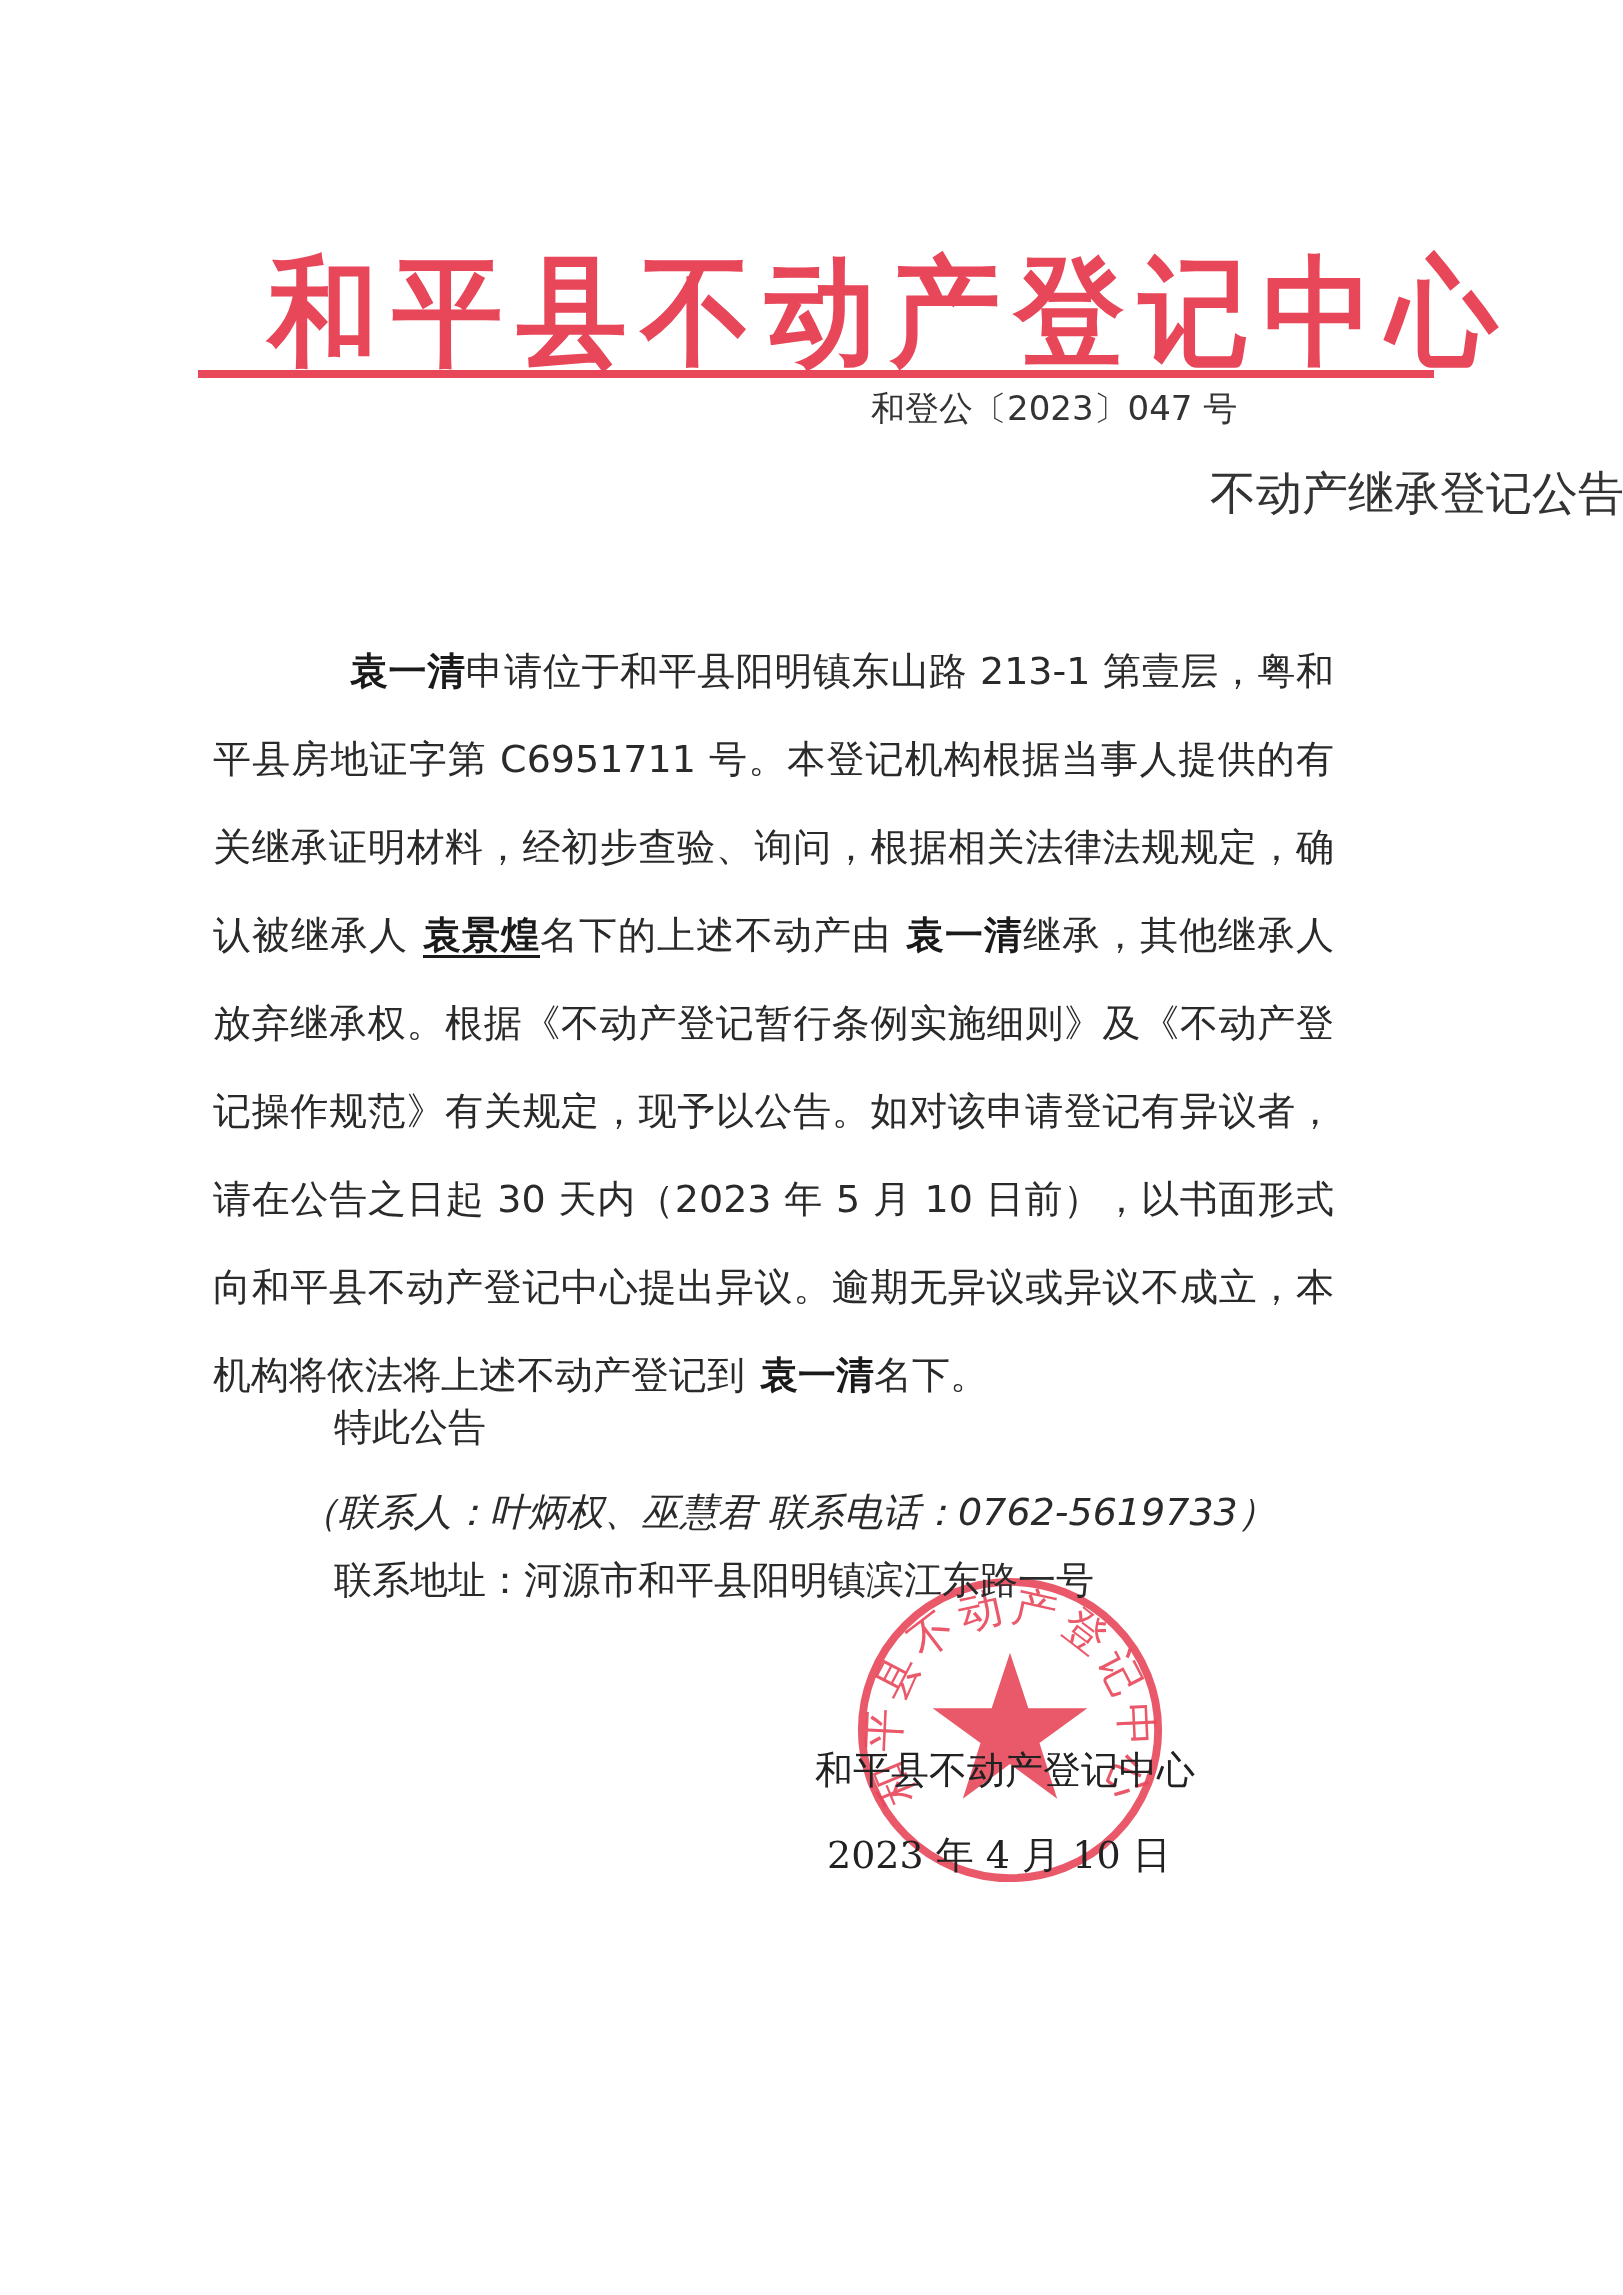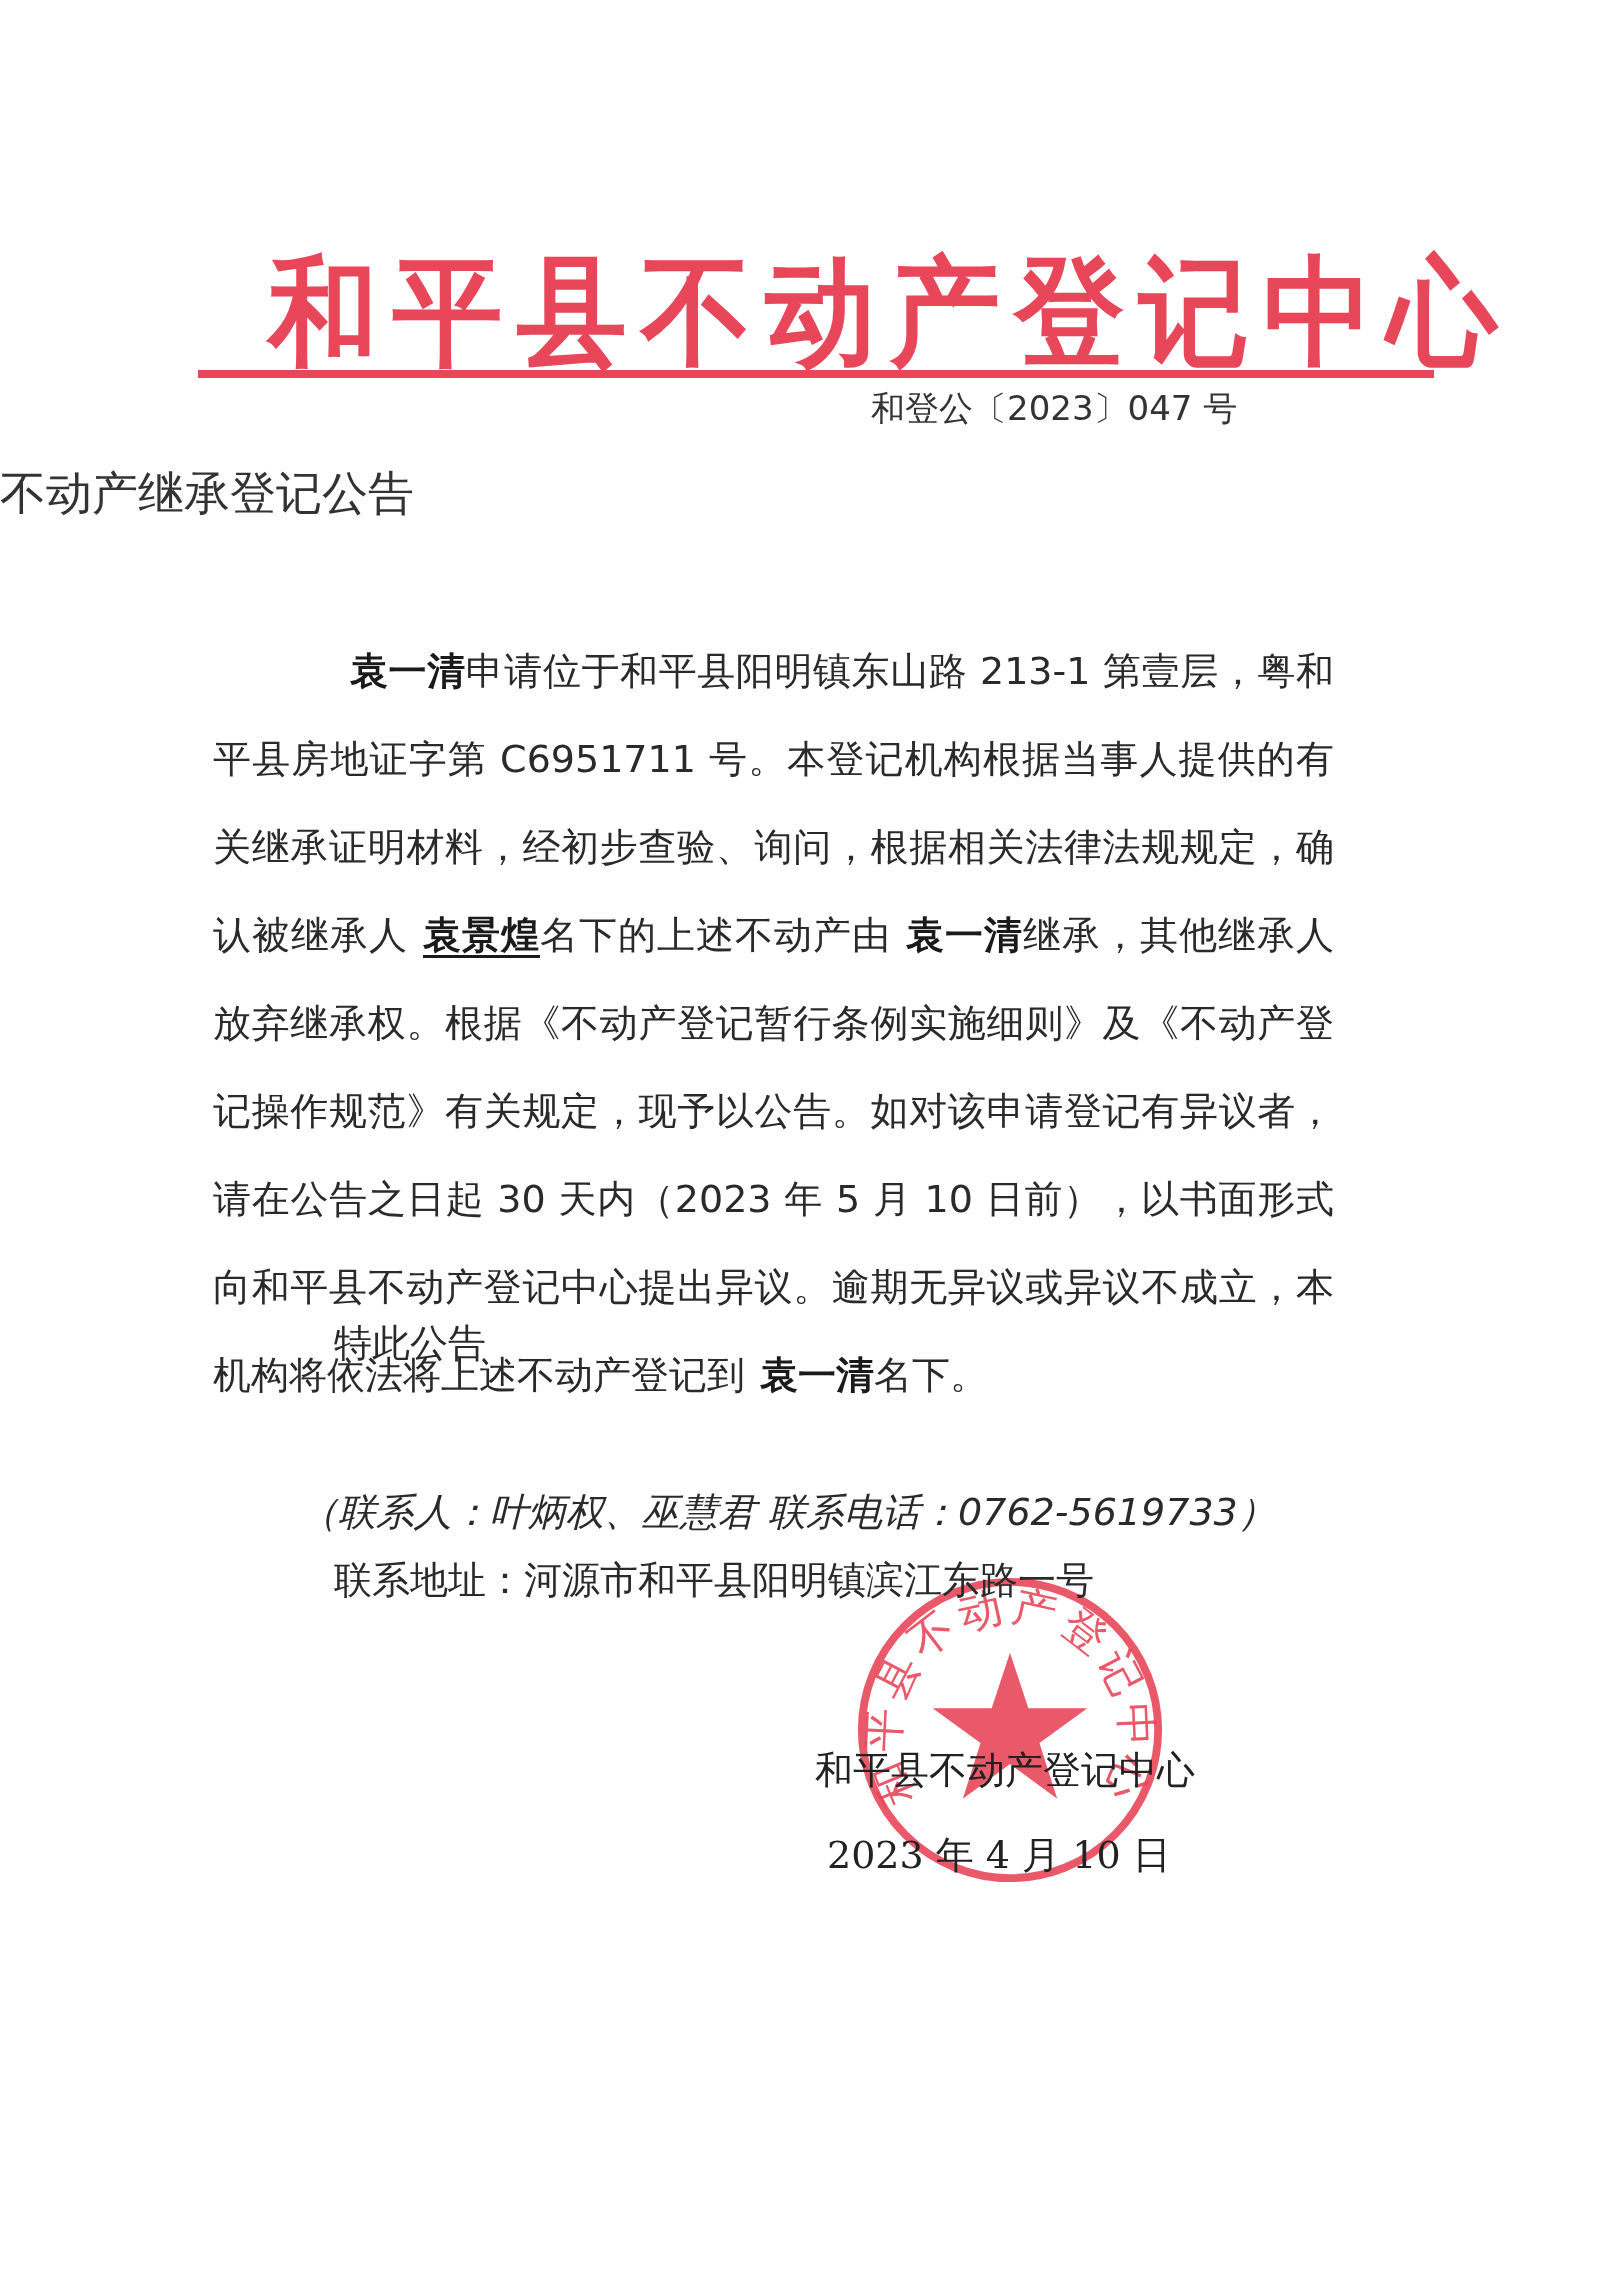--- a/index.html
+++ b/index.html
@@ -5,30 +5,30 @@
   html, body { margin: 0; padding: 0; background: #ffffff; }
   body { width: 1624px; height: 2295px; position: relative; overflow: hidden;
          font-family: "DejaVu Serif", "Liberation Serif", serif; color: #222; }
   .abs { position: absolute; }
   .org-title { left: 268px; top: 245px; width: 1100px; font-size: 110px; font-weight: bold;
                color: #e8475a; letter-spacing: 14.4px; line-height: 124px; white-space: nowrap;
                font-family: "DejaVu Serif", serif; transform: scaleY(1.08); transform-origin: top left; }
   .red-rule { left: 198px; top: 370px; width: 1236px; height: 7.9px; background: #e8475a; }
   .doc-no { left: 871px; top: 385px; font-size: 34px; line-height: 46px; color: #333;
             font-family: "DejaVu Sans", sans-serif; white-space: nowrap; }
-  .sub-title { left: 0; width: 1624px; top: 461px; text-align: left; font-size: 46px;
+  .sub-title { left: 0; width: 1624px; top: 461px; text-align: right; font-size: 46px;
                line-height: 65px; color: #333; font-family: "DejaVu Sans", sans-serif; }
   .body-text { left: 213px; top: 627px; width: 1121px; font-size: 38px; line-height: 88px;
                color: #2a2a2a; text-align: justify; font-family: "DejaVu Sans", sans-serif;
                text-indent: 122px; }
   .body-text b { font-weight: bold; color: #1a1a1a; margin-left: 15px; }
   .body-text u { text-decoration: underline; text-underline-offset: 6.5px; }
   .line { position: absolute; font-size: 38px; line-height: 52px; color: #2a2a2a;
           font-family: "DejaVu Sans", sans-serif; white-space: nowrap; }
-  .closing { left: 334px; top: 1317px; font-family: Liberation Serif, serif; }
+  .closing { left: 334px; top: 1401px; font-family: Liberation Serif, serif; }
   .contacts { left: 300px; top: 1486px; font-style: italic; }
   .address { left: 334px; top: 1554px; }
   .signer { left: 815px; top: 1744px; font-family: "DejaVu Serif", serif; color: #222; }
   .date { left: 827px; top: 1829px; font-family: "DejaVu Serif", serif; color: #222; }
   .seal { left: 854px; top: 1574px; width: 312px; height: 312px; }
   .seal svg { width: 100%; height: 100%; }
   .text-layer { z-index: 2; }
 </style>
 </head>
 <body>

